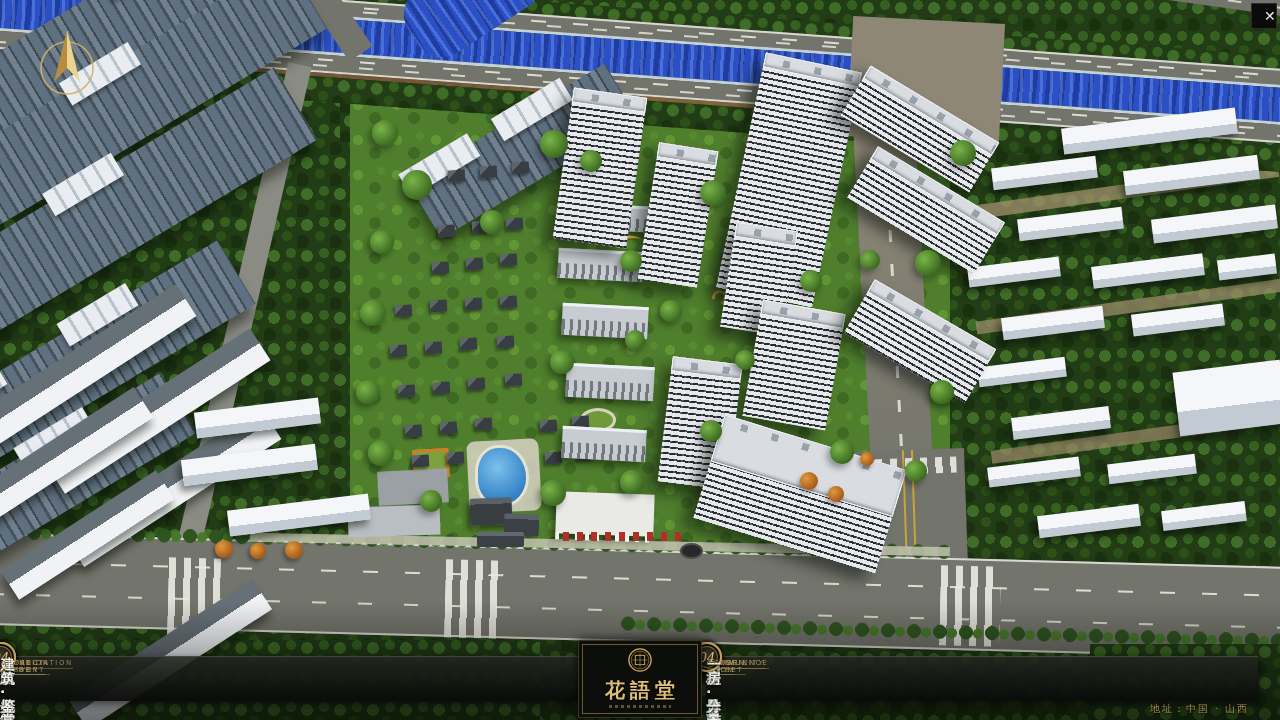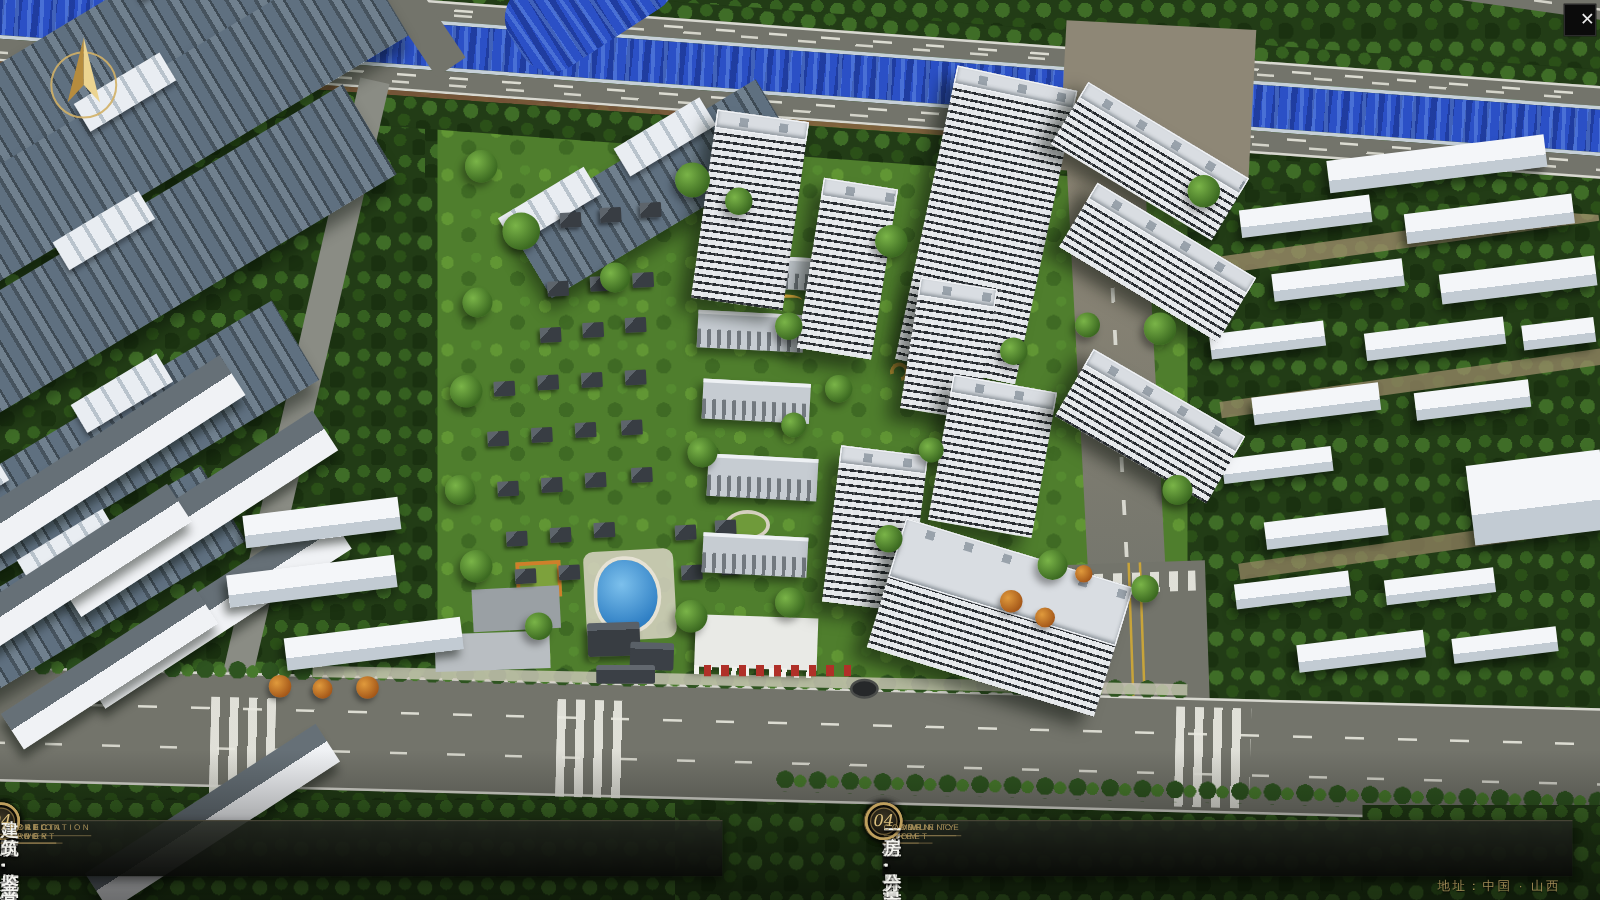--- a/index.html
+++ b/index.html
@@ -386,20 +386,31 @@
       <div class="medal">
           <span>04</span>
         </div>
       <div class="nav-texts">
           <span class="zh">建筑·鉴赏</span>
           <span class="en">APPRECIATION</span>
         </div>
     </div>
   </div>
 
+  <div id="logoBox">
+    <div class="frame"></div>
+    <svg class="emb" width="26" height="26" viewBox="0 0 28 28">
+      <circle cx="14" cy="14" r="12" fill="none" stroke="#c9a85c" stroke-width="1.4"></circle>
+      <circle cx="14" cy="14" r="9.5" fill="none" stroke="#9a7c44" stroke-width=".8"></circle>
+      <rect x="9" y="9" width="10" height="10" fill="none" stroke="#c9a85c" stroke-width="1"></rect>
+      <path d="M14 6v16M6 14h16" stroke="#9a7c44" stroke-width=".8"></path>
+    </svg>
+    <div id="logoTitle">花語堂</div>
+    <div id="logoSub"></div>
+  </div>
 
   <div class="navgrp" style="left:706px;width:552px;">
     <div class="nav-item">
       <div class="medal">
           <span>05</span>
         </div>
       <div class="nav-texts">
           <span class="zh">园林·景观</span>
           <span class="en">GARDEN STREET</span>
         </div>

